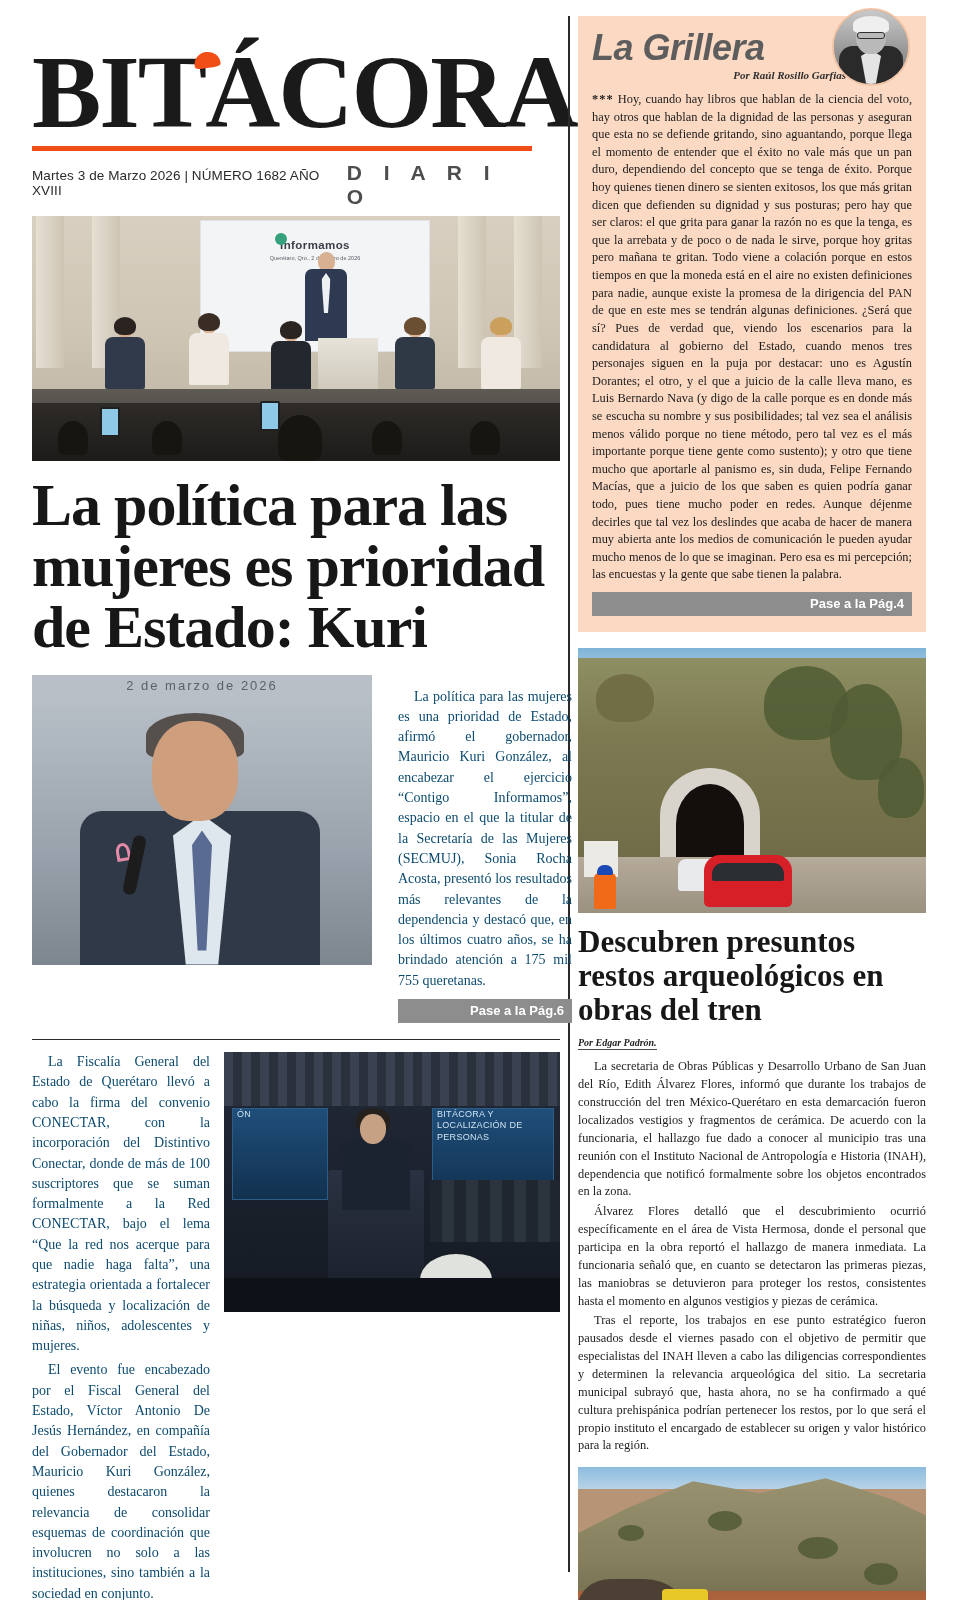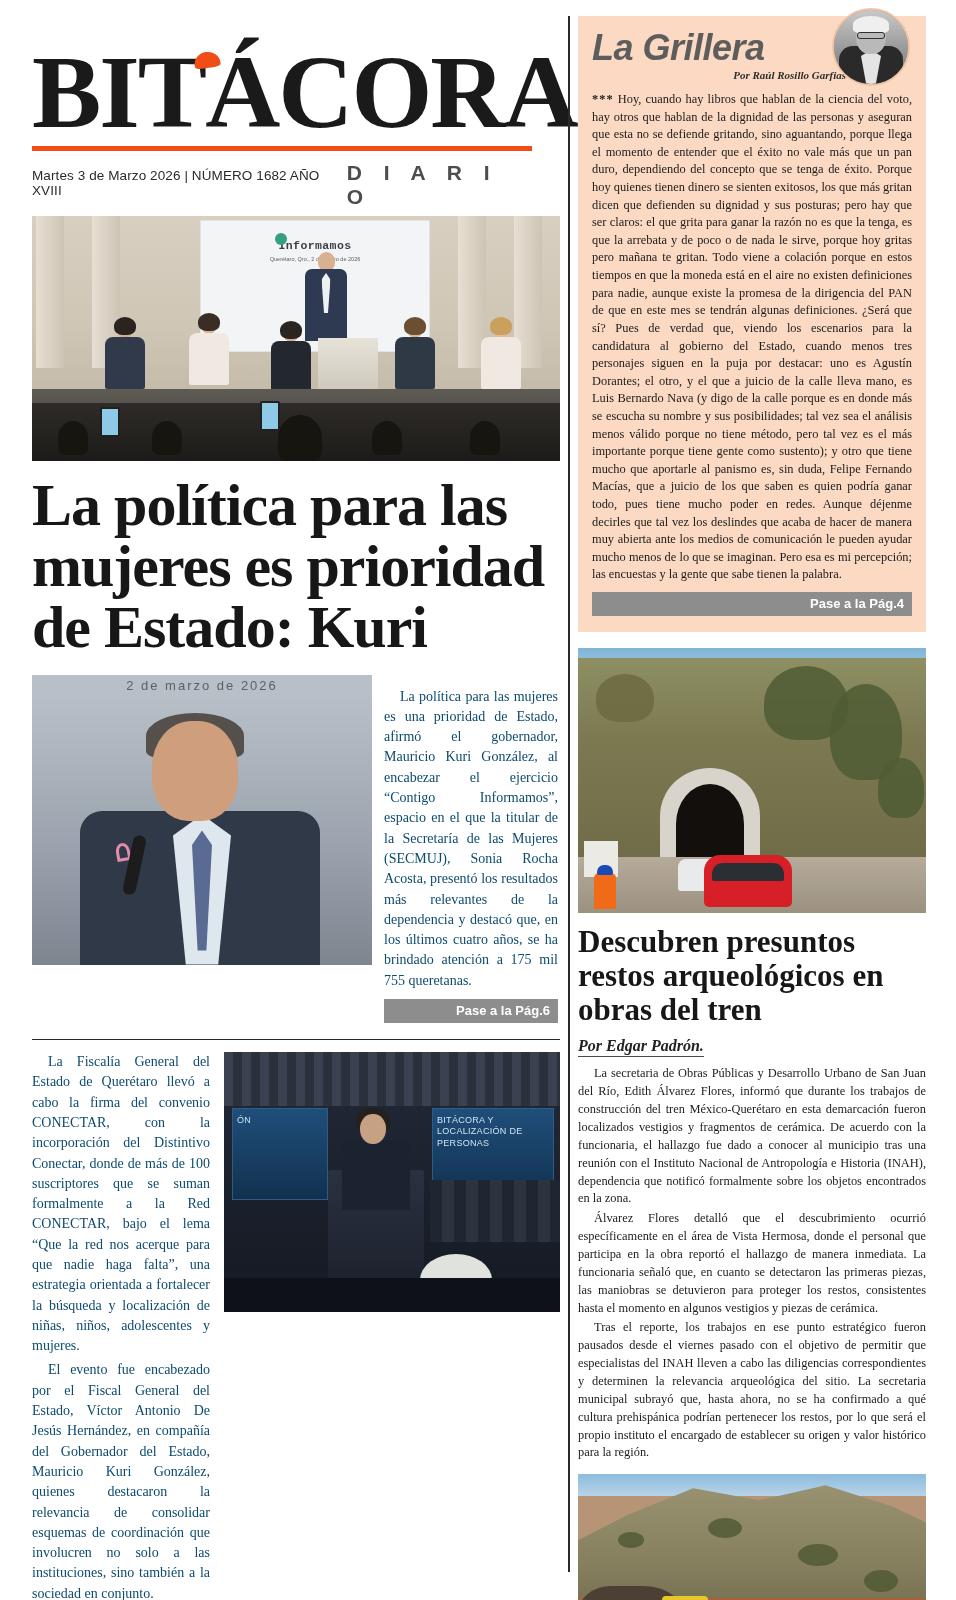--- a/index.html
+++ b/index.html
@@ -96,21 +96,21 @@
     background: linear-gradient(90deg,#e6dfd2,#cdc4b4);
   }
   .lp-screen {
     position: absolute;
     left: 168px; top: 4px;
     width: 230px; height: 132px;
     background: #f2f4f6;
     border: 1px solid #dfe2e6;
   }
   .lp-screen-title {
-    font-family: Liberation Mono, monospace;
+    font-family: Liberation Sans, sans-serif;
     font-weight: 700;
     font-size: 11.5px;
     color: #3a3f47;
     text-align: center;
     margin-top: 18px;
     letter-spacing: 0.4px;
   }
   .lp-screen-sub {
     font-family: "Liberation Sans", sans-serif;
     font-size: 5.5px;
@@ -211,21 +211,21 @@
     line-height: 1.02;
     letter-spacing: -1px;
     color: #171717;
     margin-top: 14px;
   }
 
   
   .lead-lower {
     display: flex;
     margin-top: 16px;
-    gap: 12px;
+    gap: 26px;
   }
   .kuri-photo {
     width: 340px; height: 290px;
     position: relative;
     overflow: hidden;
     background: #cfd3d8;
     flex: none;
   }
   .kp-bg {
     position: absolute; inset: 0;
@@ -351,21 +351,21 @@
   .sp-screen {
     position: absolute; top: 56px;
     height: 92px;
     background: linear-gradient(180deg,#1f4e7a,#12314f);
     border: 1px solid #2b5d87;
   }
   .sp-screen-txt {
     font-family: "Liberation Sans", sans-serif;
     font-size: 9px;
     color: #cfe3f2;
-    padding: 6px 4px;
+    padding: 0 4px;
     line-height: 1.25;
     letter-spacing: 0.3px;
   }
   .sp-podium {
     position: absolute; left: 104px; top: 118px;
     width: 96px; height: 142px;
     background: linear-gradient(180deg,#2a3140,#191e28);
     border-radius: 3px;
   }
   .sp-speaker-head {
@@ -571,21 +571,21 @@
     font-weight: 700;
     font-size: 31px;
     line-height: 1.1;
     color: #171717;
     margin-top: 12px;
   }
   .byline {
     font-family: "Liberation Serif", serif;
     font-weight: 700;
     font-style: italic;
-    font-size: 16px;
+    font-size: 10px;
     color: #222;
     border-bottom: 1px solid #4a4a4a;
     display: inline-block;
     padding-bottom: 1px;
     margin-top: 10px;
   }
   .right-body {
     font-family: "Liberation Serif", serif;
     font-size: 12.4px;
     line-height: 1.44;

